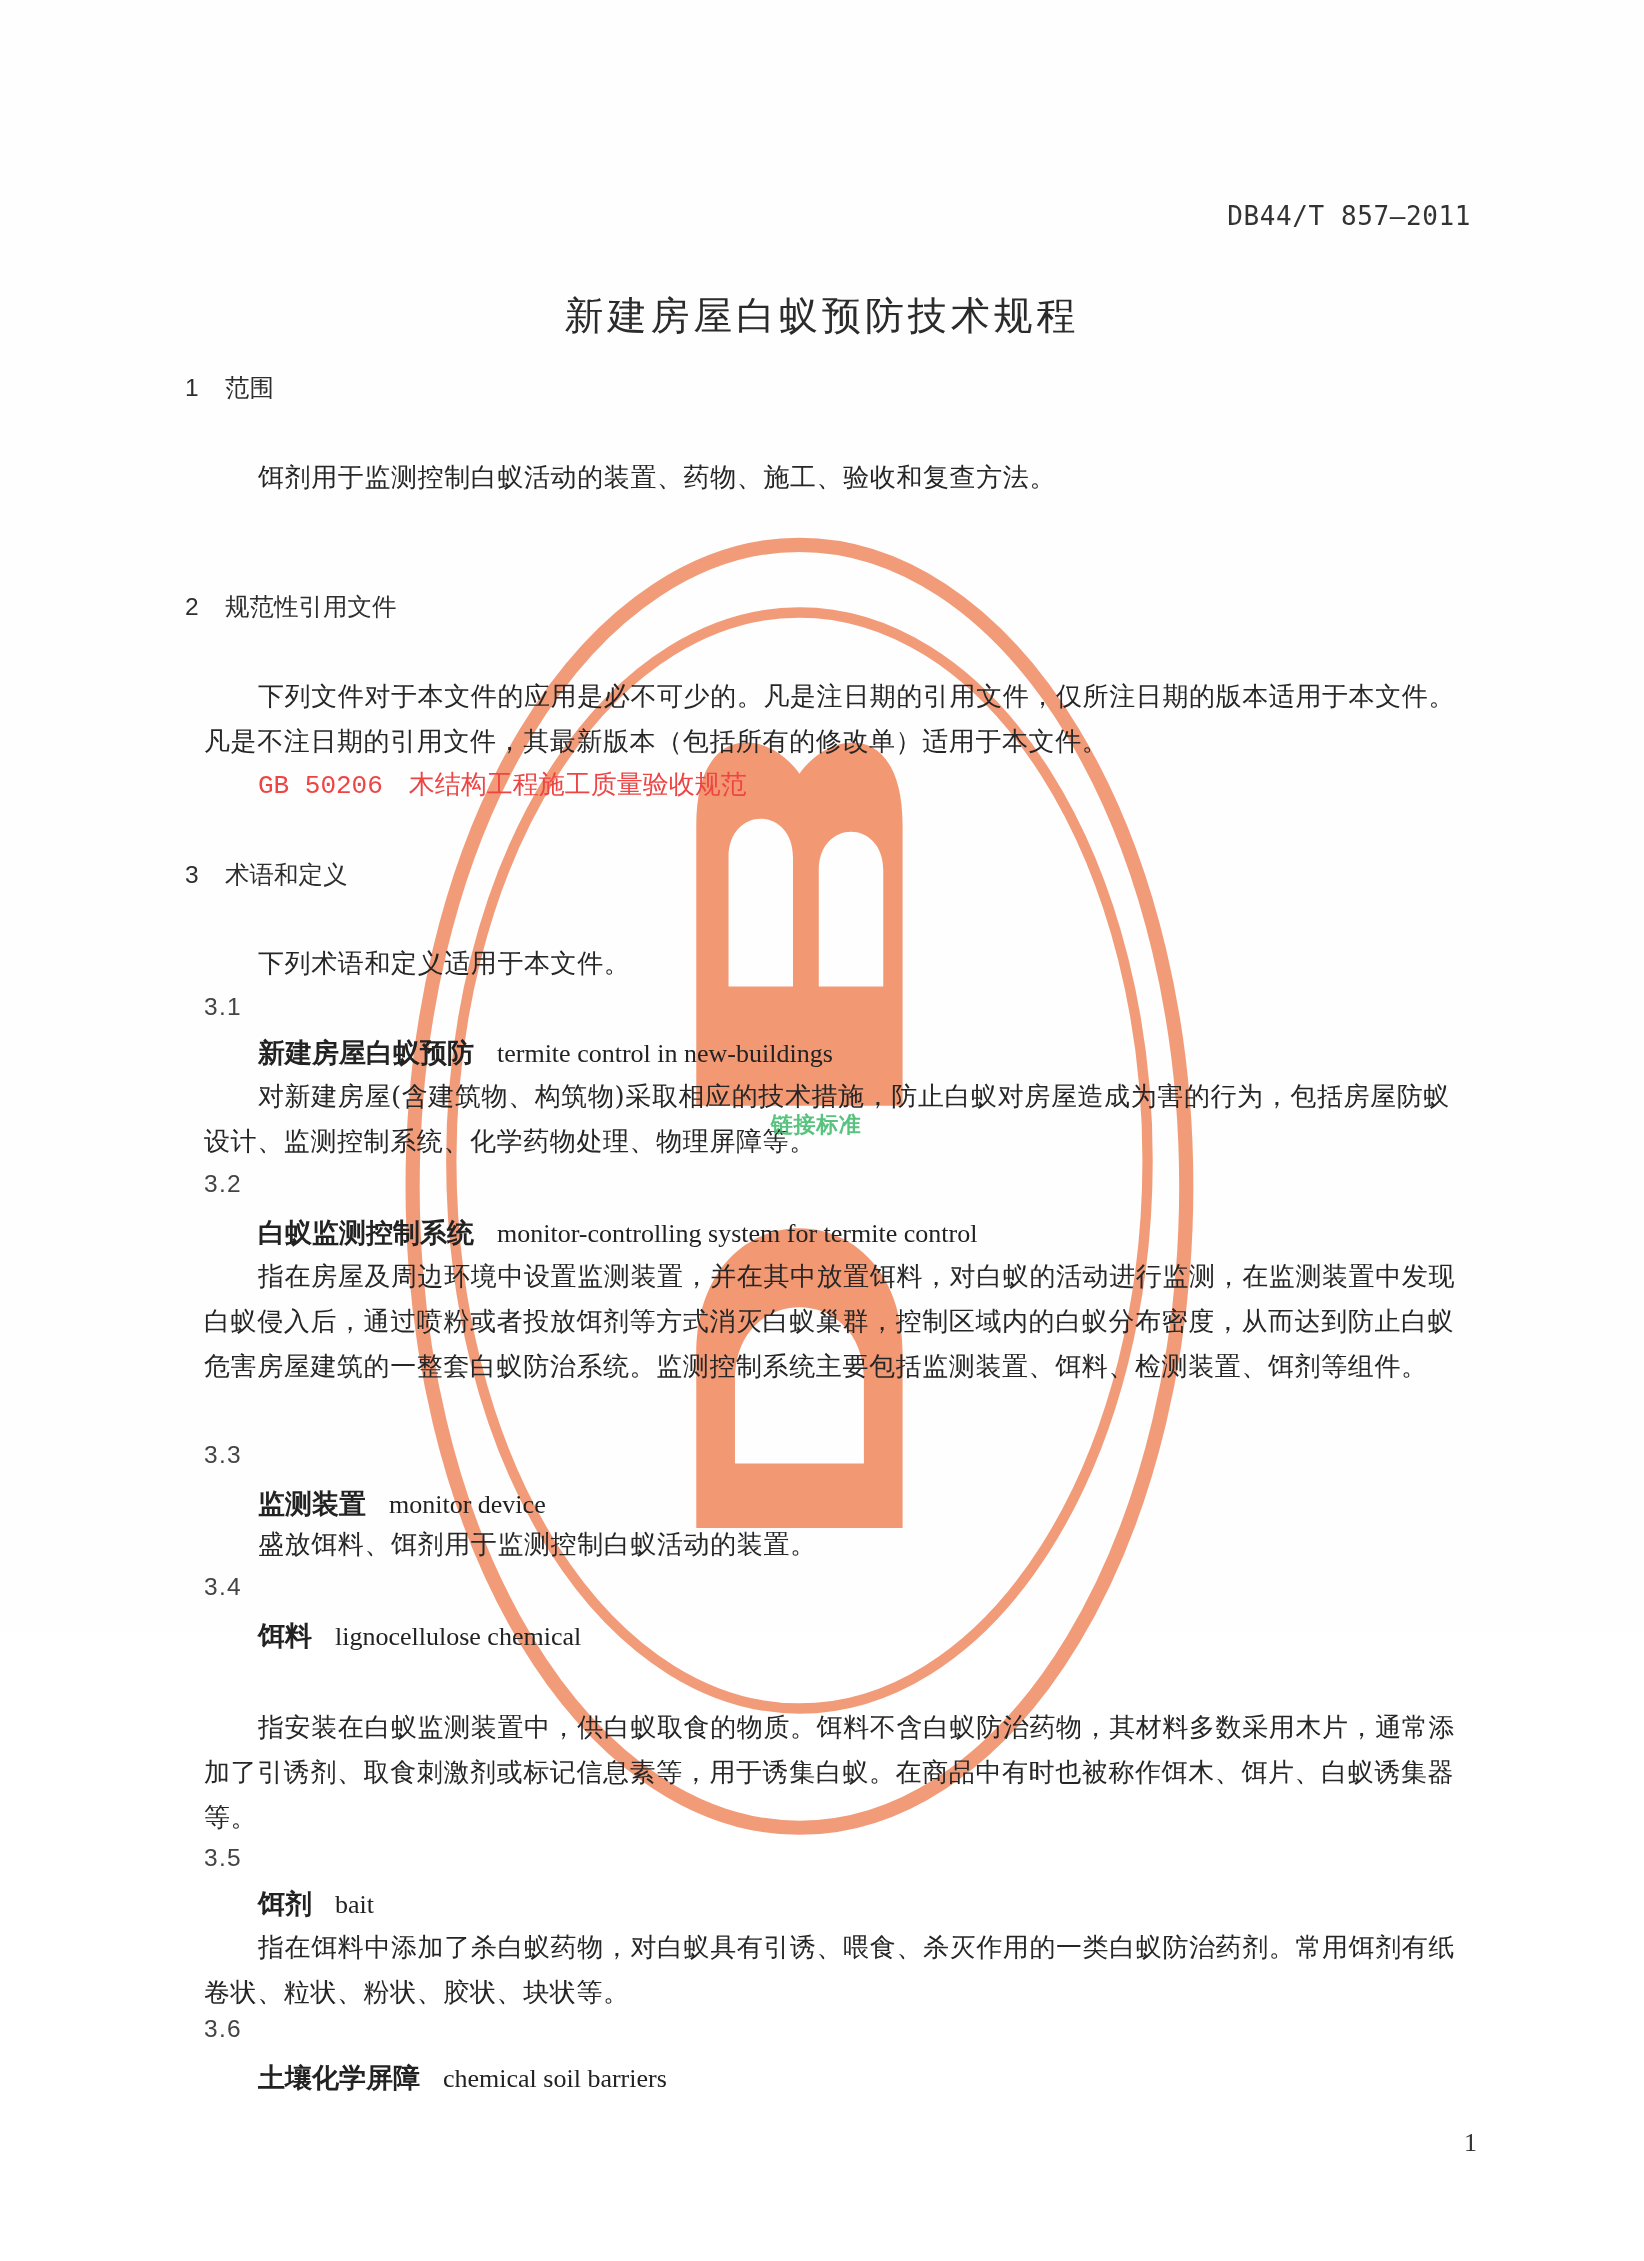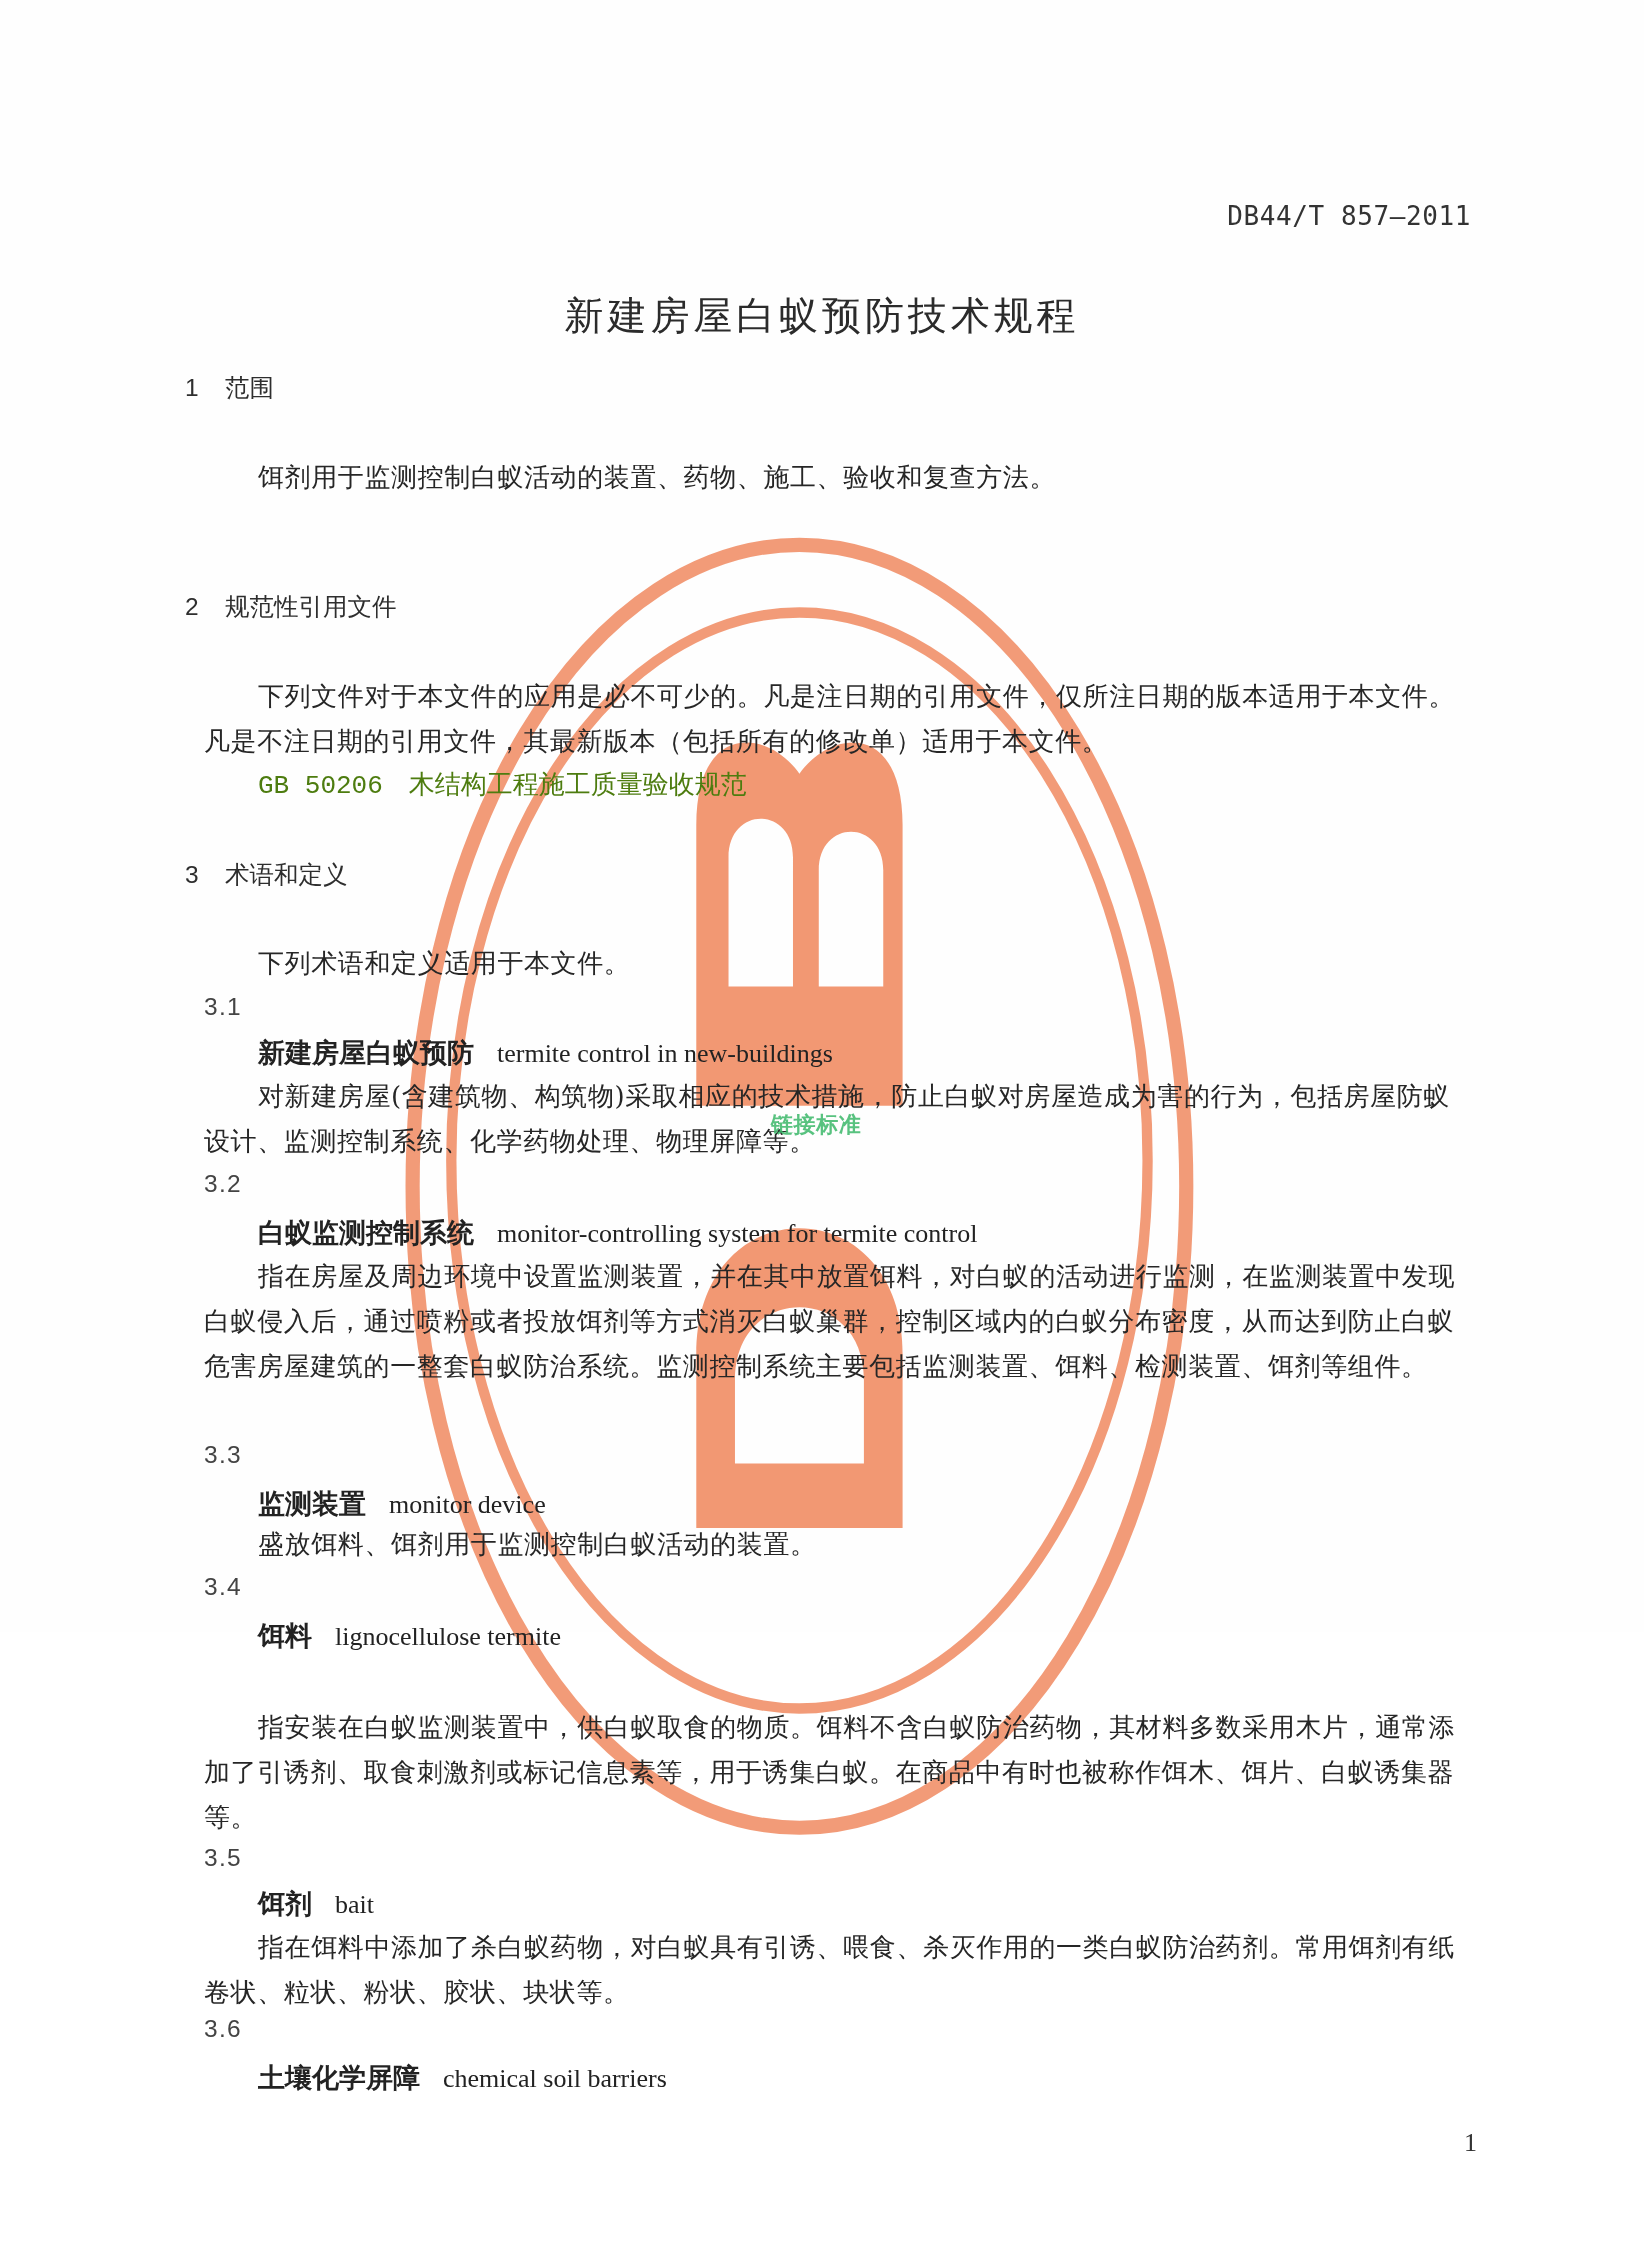--- a/index.html
+++ b/index.html
@@ -19,21 +19,21 @@
 
   .h1 { position: absolute; left: 185px; font-family: "DejaVu Sans", "Liberation Sans", sans-serif; font-size: 24.5px; color: #2e2e2e; }
   .h1 .num { display: inline-block; width: 40px; font-family: "Liberation Sans", sans-serif; }
   .sub { position: absolute; left: 204px; font-family: "Liberation Sans", sans-serif; font-size: 24.5px; color: #444; letter-spacing: 1.3px; }
 
   .para { position: absolute; left: 204px; width: 1264px; font-size: 26px; line-height: 45px;
           text-indent: 54px; color: #262626; letter-spacing: 0.6px; }
   .term { position: absolute; left: 258px; font-size: 26px; color: #222; }
   .term .zh { font-family: "DejaVu Sans", "Liberation Sans", sans-serif; font-weight: bold; font-size: 27px; margin-right: 23px; }
   .term .en { font-family: "Liberation Serif", serif; font-size: 26px; }
-  .ref { position: absolute; left: 258px; font-size: 26px; color: #4d7c0f; }
+  .ref { position: absolute; left: 258px; font-size: 26px; color: #ef4444; }
   .ref .code { font-family: "Liberation Mono", monospace; margin-right: 26px; }
 
   .green-stamp { position: absolute; left: 771px; top: 1110px; font-family: "DejaVu Sans", sans-serif; font-weight: bold;
                  font-size: 22px; color: #3cb86a; opacity: 0.85; letter-spacing: 0.6px; z-index: 3; }
   .page-num { position: absolute; left: 1464px; top: 2128px; font-family: "Liberation Serif", serif; font-size: 26px; color: #333; }
 </style>
 </head>
 <body>
 
 <div class="page">
@@ -91,21 +91,21 @@
     <div class="para" style="top:1254px;">指在房屋及周边环境中设置监测装置，并在其中放置饵料，对白蚁的活动进行监测，在监测装置中发现白蚁侵入后，通过喷粉或者投放饵剂等方式消灭白蚁巢群，控制区域内的白蚁分布密度，从而达到防止白蚁危害房屋建筑的一整套白蚁防治系统。监测控制系统主要包括监测装置、饵料、检测装置、饵剂等组件。</div>
 
     <div class="sub" style="top:1441px;">3.3</div>
     <div class="term" style="top:1486px;">
       <span class="zh">监测装置</span><span class="en">monitor device</span>
     </div>
     <div class="para" style="top:1522px;">盛放饵料、饵剂用于监测控制白蚁活动的装置。</div>
 
     <div class="sub" style="top:1573px;">3.4</div>
     <div class="term" style="top:1618px;">
-      <span class="zh">饵料</span><span class="en">lignocellulose termite</span>
+      <span class="zh">饵料</span><span class="en">lignocellulose chemical</span>
     </div>
     <div class="para" style="top:1657px;margin-top:48px;">指安装在白蚁监测装置中，供白蚁取食的物质。饵料不含白蚁防治药物，其材料多数采用木片，通常添加了引诱剂、取食刺激剂或标记信息素等，用于诱集白蚁。在商品中有时也被称作饵木、饵片、白蚁诱集器等。</div>
 
     <div class="sub" style="top:1844px;">3.5</div>
     <div class="term" style="top:1886px;">
       <span class="zh">饵剂</span><span class="en">bait</span>
     </div>
     <div class="para" style="top:1925px;">指在饵料中添加了杀白蚁药物，对白蚁具有引诱、喂食、杀灭作用的一类白蚁防治药剂。常用饵剂有纸卷状、粒状、粉状、胶状、块状等。</div>
 
     <div class="sub" style="top:2015px;">3.6</div>

